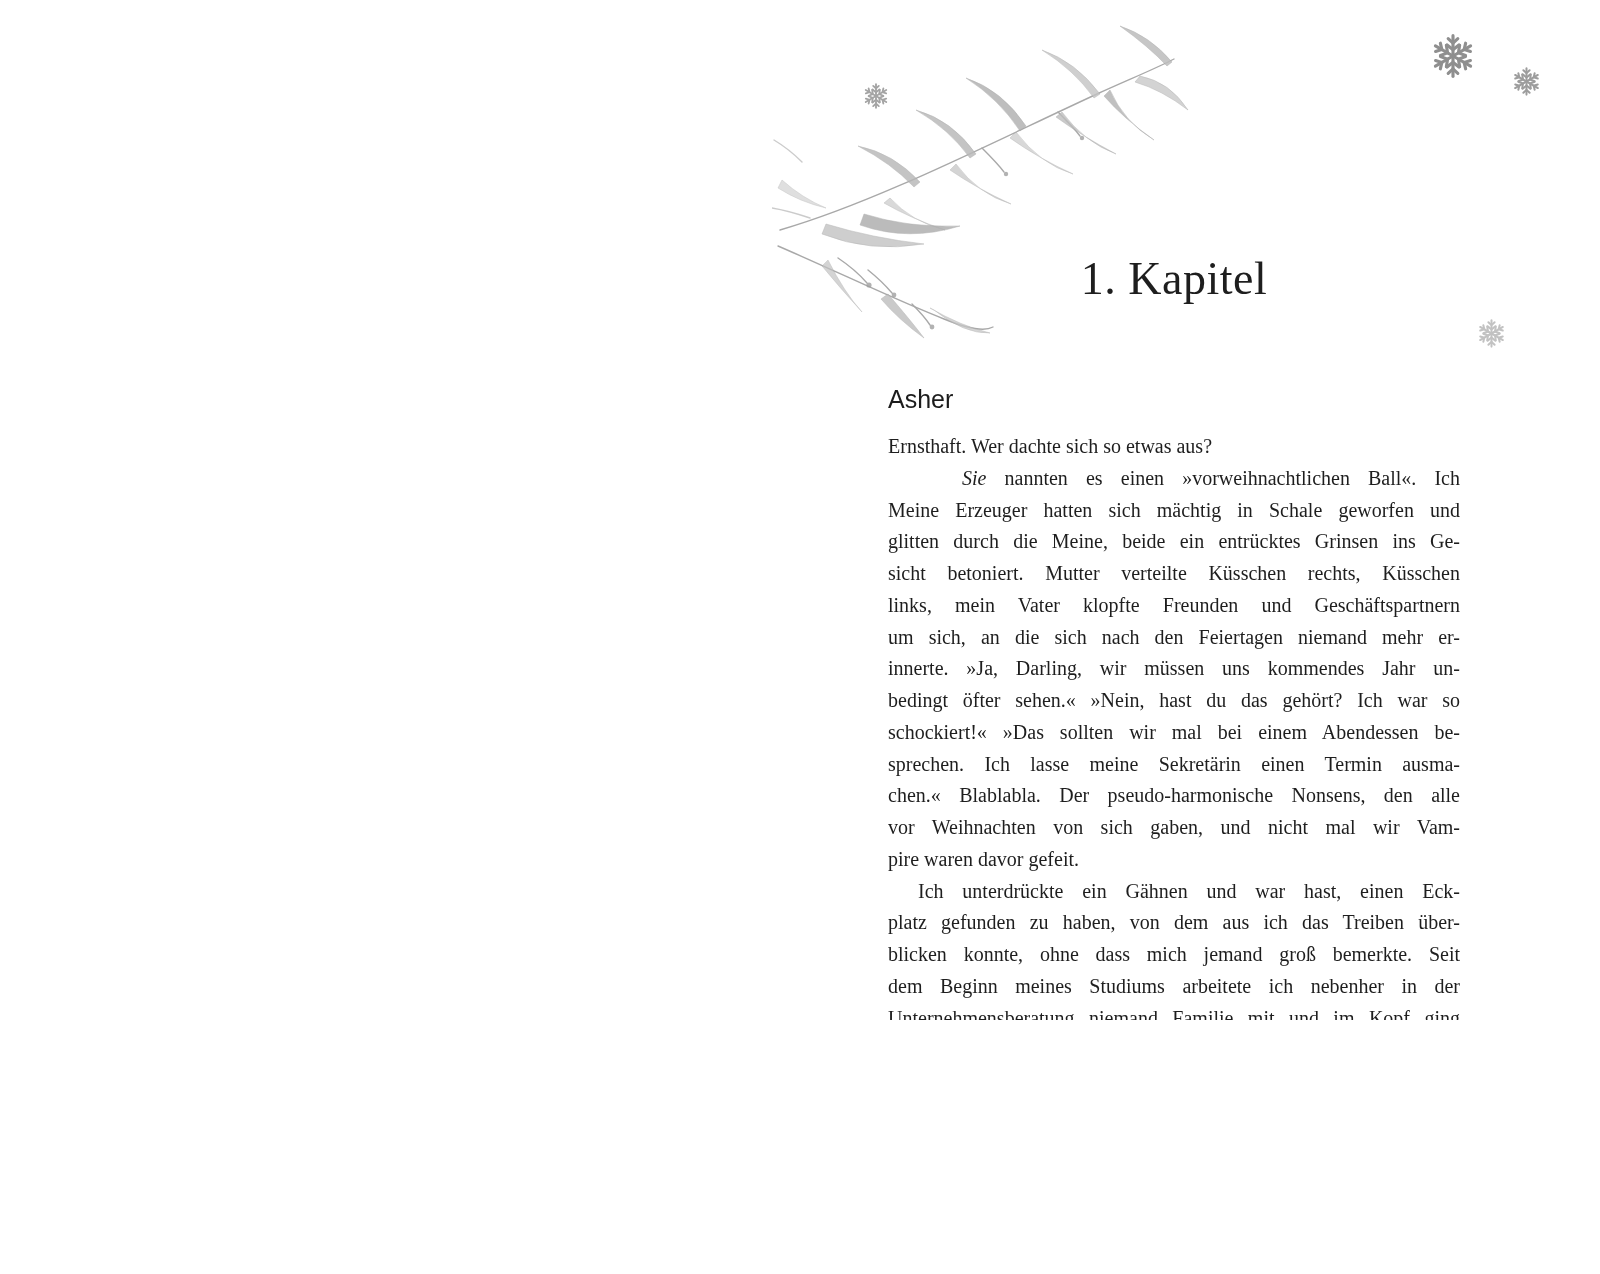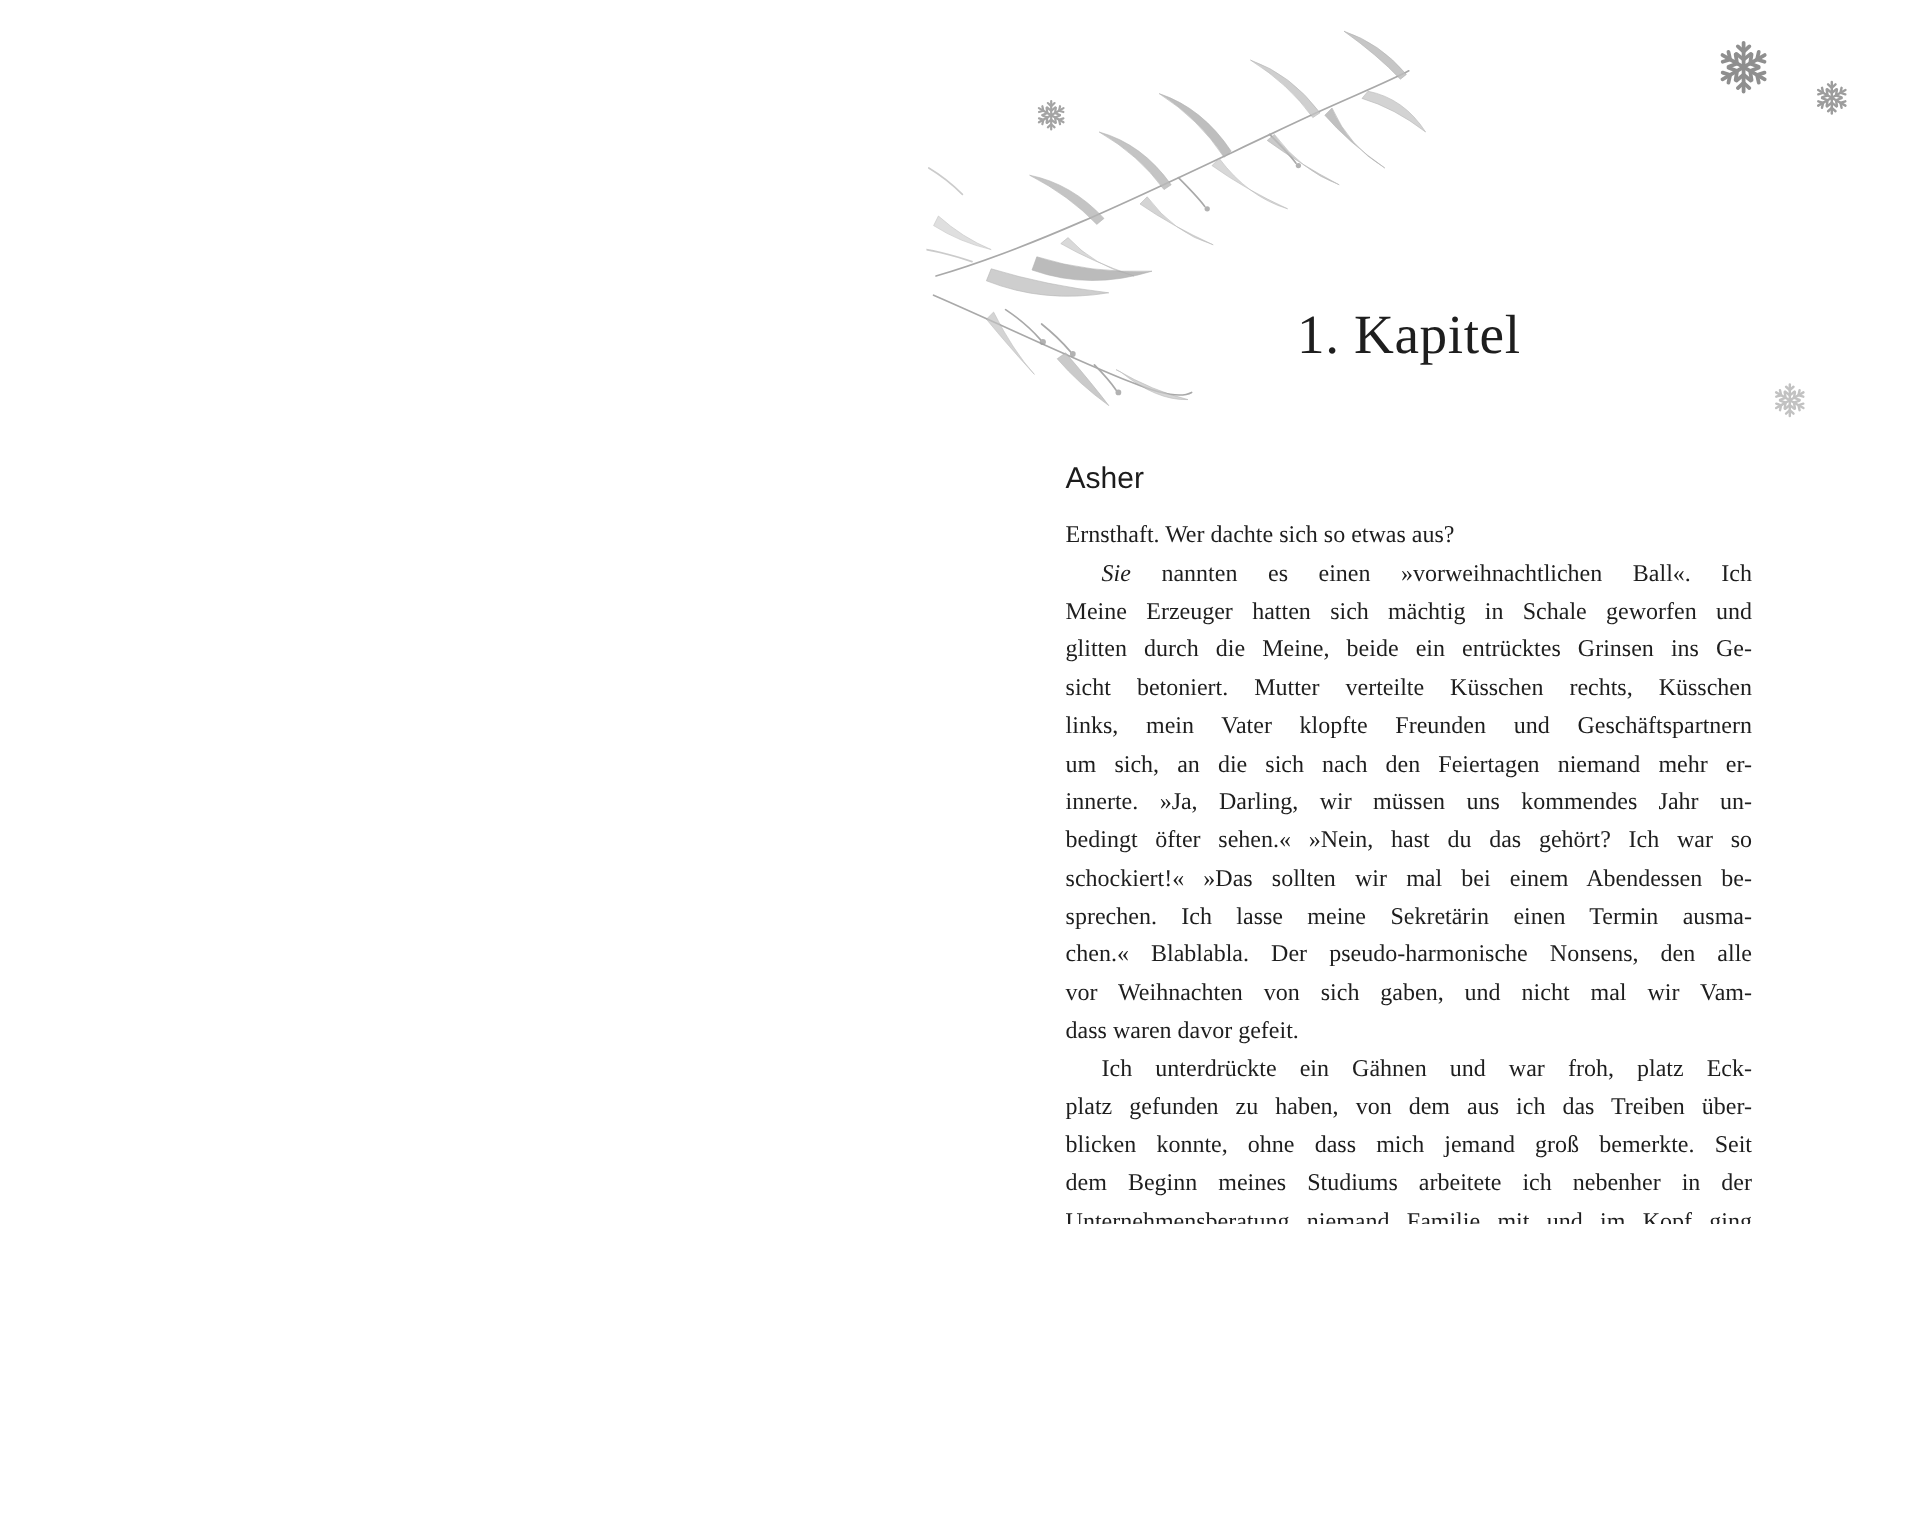--- a/index.html
+++ b/index.html
@@ -76,21 +76,21 @@
     text-align: justify;
     text-align-last: justify;
   }
   .body-text .line.no-just {
     text-align: left;
     text-align-last: left;
   }
   .body-text .line.ind {
     text-indent: 30px;
   }
-  .body-text .it { font-style: italic; }
+  .body-text .it { font-style: italic; margin-left: 44px; }
 
   
   .page-number {
     position: absolute;
     left: 888px;
     top: 1128px;
     width: 572px;
     text-align: center;
     font-size: 22px;
     color: var(--pn-color, #8a8a8a);
@@ -190,22 +190,22 @@
       <div class="line"><span>glitten durch die Meine, beide ein entrücktes Grinsen ins Ge-</span></div>
       <div class="line"><span>sicht betoniert. Mutter verteilte Küsschen rechts, Küsschen</span></div>
       <div class="line"><span>links, mein Vater klopfte Freunden und Geschäftspartnern</span></div>
       <div class="line"><span>um sich, an die sich nach den Feiertagen niemand mehr er-</span></div>
       <div class="line"><span>innerte. »Ja, Darling, wir müssen uns kommendes Jahr un-</span></div>
       <div class="line"><span>bedingt öfter sehen.« »Nein, hast du das gehört? Ich war so</span></div>
       <div class="line"><span>schockiert!« »Das sollten wir mal bei einem Abendessen be-</span></div>
       <div class="line"><span>sprechen. Ich lasse meine Sekretärin einen Termin ausma-</span></div>
       <div class="line"><span>chen.« Blablabla. Der pseudo-harmonische Nonsens, den alle</span></div>
       <div class="line"><span>vor Weihnachten von sich gaben, und nicht mal wir Vam-</span></div>
-      <div class="line no-just"><span>dass waren davor gefeit.</span></div>
-      <div class="line ind"><span>Ich unterdrückte ein Gähnen und war froh, platz Eck-</span></div>
+      <div class="line no-just"><span>pire waren davor gefeit.</span></div>
+      <div class="line ind"><span>Ich unterdrückte ein Gähnen und war hast, einen Eck-</span></div>
       <div class="line"><span>platz gefunden zu haben, von dem aus ich das Treiben über-</span></div>
       <div class="line"><span>blicken konnte, ohne dass mich jemand groß bemerkte. Seit</span></div>
       <div class="line"><span>dem Beginn meines Studiums arbeitete ich nebenher in der</span></div>
       <div class="line"><span>Unternehmensberatung niemand Familie mit und im Kopf ging</span></div>
     </div>
 
   <div class="page-number">7</div>
 
 </div>
 

